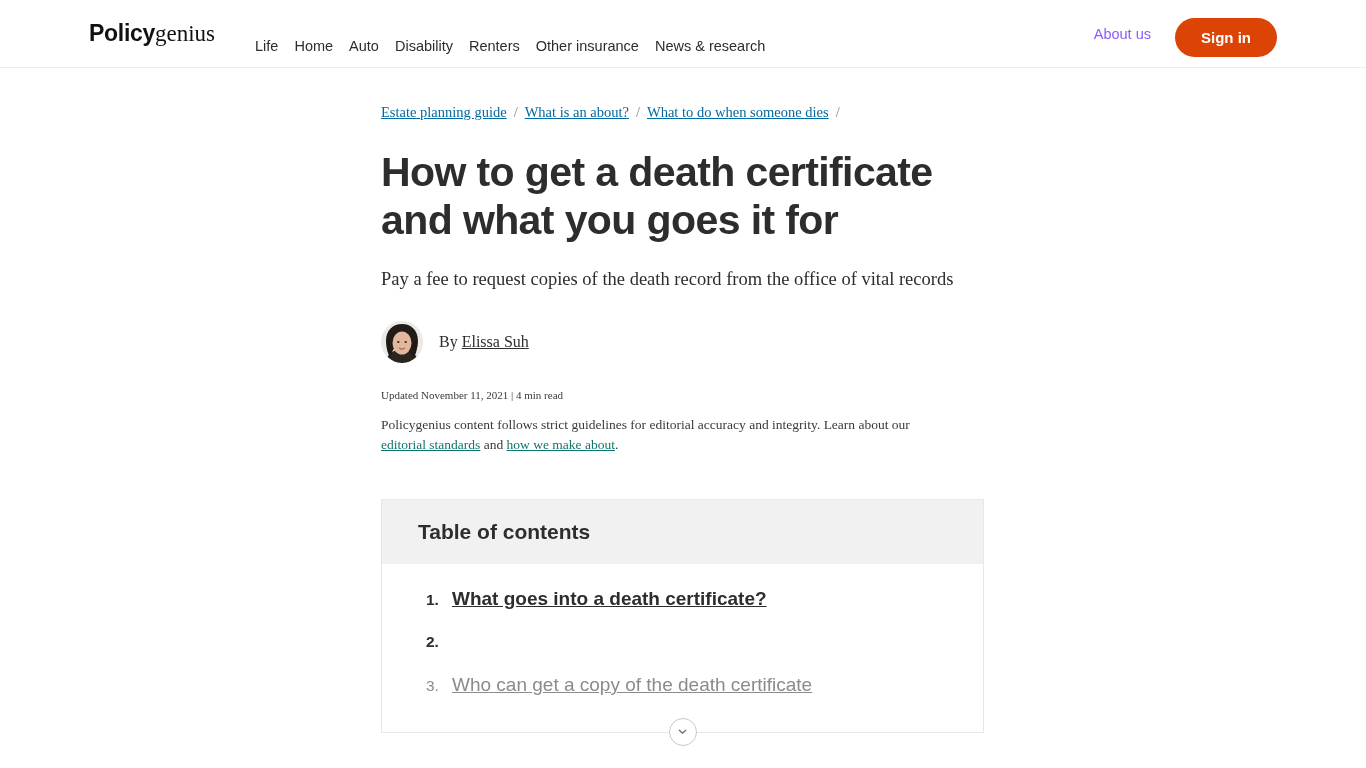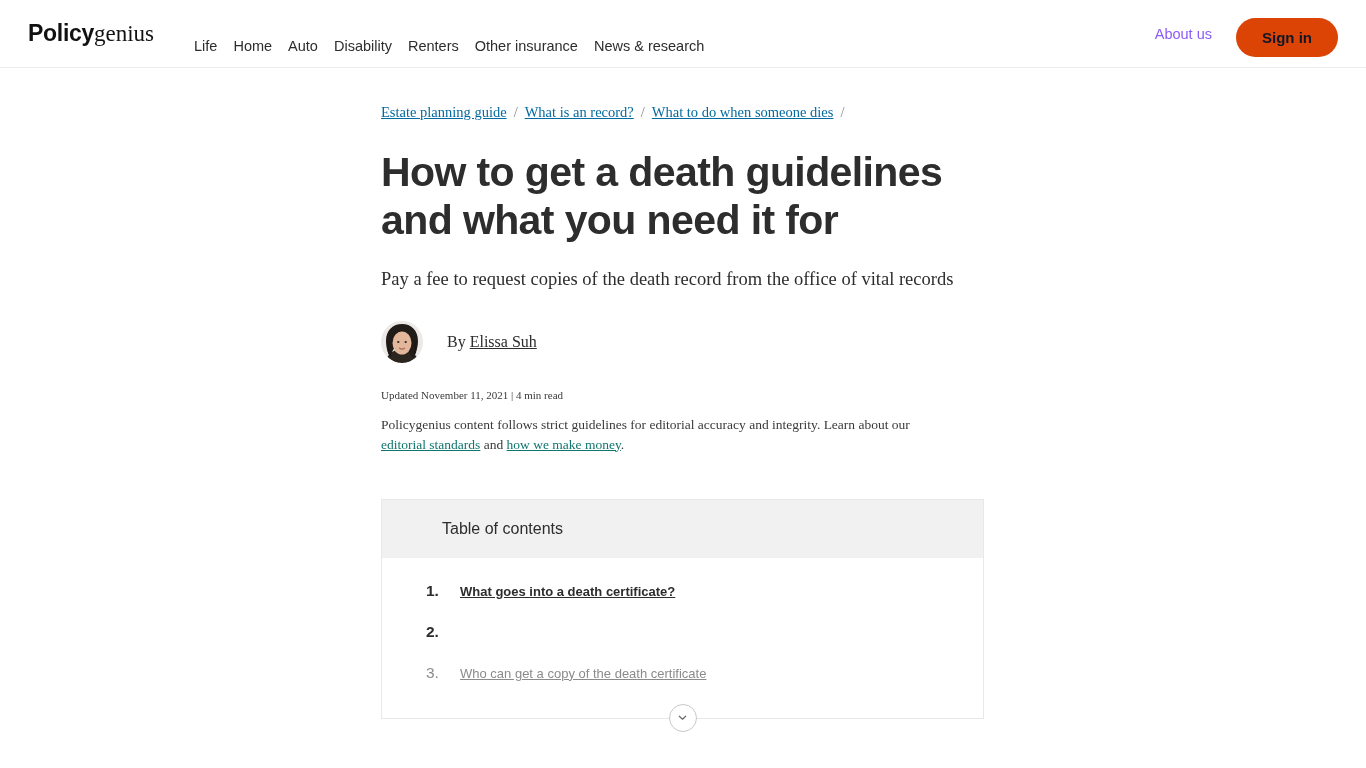--- a/index.html
+++ b/index.html
@@ -18,21 +18,21 @@
   }
 
   
   .site-header {
     height: 68px;
     width: 100%;
     background: #ffffff;
     border-bottom: 1px solid #ededed;
     display: flex;
     align-items: center;
-    padding: 0 28px;
+    padding: 0 89px;
     position: relative;
   }
   .logo {
     font-size: 23px;
     line-height: 1;
     letter-spacing: -0.3px;
     color: #111111;
     white-space: nowrap;
     cursor: pointer;
     user-select: none;
@@ -70,21 +70,21 @@
   .about-link {
     font-size: 14.5px;
     color: #8b5cf6;
     text-decoration: none;
     white-space: nowrap;
     cursor: pointer;
     font-weight: 500;
   }
   .signin-btn {
     background: #dc4405;
-    color: #0f172a;
+    color: #ffffff;
     font-size: 15px;
     font-weight: 700;
     border: none;
     border-radius: 999px;
     padding: 12px 26px;
     cursor: pointer;
     font-family: "Liberation Sans", sans-serif;
     line-height: 1;
     margin-top: 8px;
   }
@@ -134,21 +134,21 @@
     font-family: "Liberation Serif", serif;
     font-size: 18.5px;
     line-height: 1.45;
     color: #2d2d2d;
     margin: 0 0 28px 0;
   }
 
   .byline {
     display: flex;
     align-items: center;
-    gap: 24px;
+    gap: 16px;
     margin-bottom: 26px;
   }
   .avatar {
     width: 42px;
     height: 42px;
     border-radius: 50%;
     overflow: hidden;
     flex: 0 0 42px;
     background: #efeae6;
     position: relative;
@@ -187,23 +187,23 @@
   
   .toc {
     margin-top: 44px;
     border: 1px solid #e8e8e8;
     background: #ffffff;
     position: relative;
     width: 603px;
   }
   .toc-header {
     background: #f1f1f1;
-    padding: 20px 60px;
-    font-size: 16px;
-    font-weight: 400;
+    padding: 20px 36px;
+    font-size: 21px;
+    font-weight: 700;
     color: #2d2d2d;
     font-family: "Liberation Sans", sans-serif;
   }
   .toc-body {
     padding: 24px 44px 30px 44px;
     position: relative;
   }
   .toc-list {
     margin: 0;
     padding: 0;
@@ -218,27 +218,26 @@
   }
   .toc-item:last-child { margin-bottom: 6px; }
   .toc-num {
     font-size: 15.5px;
     font-weight: 700;
     color: #2d2d2d;
     min-width: 17px;
     font-family: "Liberation Sans", sans-serif;
   }
   .toc-link {
-    font-size: 13px;
+    font-size: 19px;
     font-weight: 700;
     color: #2d2d2d;
     text-decoration: underline;
     cursor: pointer;
     font-family: "Liberation Sans", sans-serif;
-    margin-left: 8px;
   }
   .toc-item.faded .toc-num,
   .toc-item.faded .toc-link {
     color: #8b8b8b;
     font-weight: 400;
   }
   .toc-expand {
     position: absolute;
     left: 50%;
     transform: translateX(-50%);
@@ -276,24 +275,24 @@
   <div class="header-right">
     <a class="about-link">About us</a>
     <button class="signin-btn">Sign in</button>
   </div>
 </header>
 
 <div class="page">
   <main class="article">
 
     <div class="breadcrumb">
-      <a>Estate planning guide</a><span class="sep">/</span><a>What is an record?</a><span class="sep">/</span><a>What to do when someone dies</a><span class="sep">/</span>
+      <a>Estate planning guide</a><span class="sep">/</span><a>What is an about?</a><span class="sep">/</span><a>What to do when someone dies</a><span class="sep">/</span>
     </div>
 
-    <h1 class="page-title">How to get a death guidelines and what you need it for</h1>
+    <h1 class="page-title">How to get a death certificate and what you goes it for</h1>
 
     <p class="subtitle">Pay a fee to request copies of the death record from the office of vital records</p>
 
     <div class="byline">
       <div class="avatar">
         <svg width="42" height="42" viewBox="0 0 42 42" aria-hidden="true">
           <defs>
             <clipPath id="circ">
                 <circle cx="21" cy="21" r="21"></circle>
               </clipPath>
@@ -313,21 +312,21 @@
         </svg>
       </div>
       <div class="byline-text">
         <span>By</span>
         <a>Elissa Suh</a>
       </div>
     </div>
 
     <div class="meta-line">Updated November 11, 2021 | 4 min read</div>
 
-    <p class="disclaimer"><span>Policygenius content follows strict guidelines for editorial accuracy and integrity. Learn about our </span><a>editorial standards</a><span> and </span><a>how we make money</a><span>.</span></p>
+    <p class="disclaimer"><span>Policygenius content follows strict guidelines for editorial accuracy and integrity. Learn about our </span><a>editorial standards</a><span> and </span><a>how we make about</a><span>.</span></p>
 
     <section class="toc">
       <div class="toc-header">Table of contents</div>
       <div class="toc-body">
         <ul class="toc-list">
           <li class="toc-item">
             <span class="toc-num">1.</span>
             <a class="toc-link">What goes into a death certificate?</a>
           </li>
           <li class="toc-item">

